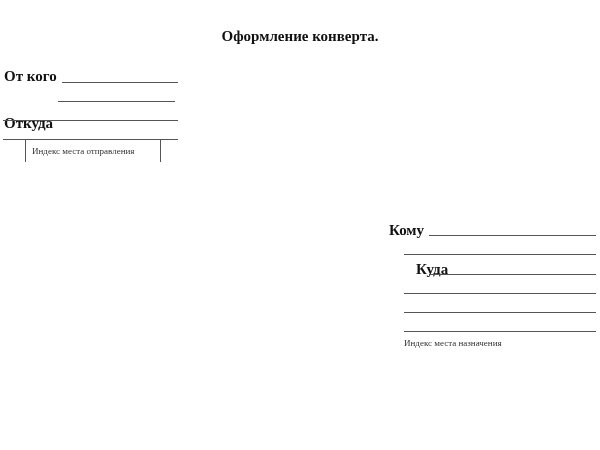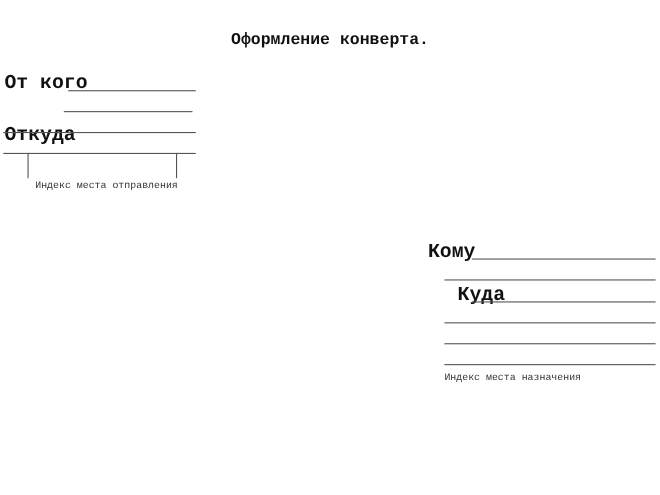--- a/index.html
+++ b/index.html
@@ -1,20 +1,20 @@
 <!DOCTYPE html>
 <html><head>
 <meta charset="utf-8">
 <style>
   html, body { margin: 0; padding: 0; background: #ffffff; }
   body { width: 600px; height: 450px; position: relative; overflow: hidden;
          font-family: "Liberation Serif", "DejaVu Serif", serif; color: #111; }
-  .abs { position: absolute; font-family: Liberation Mono, monospace; }
+  .abs { position: absolute; }
   .title { left: 0; width: 600px; top: 28px; text-align: center; font-weight: bold; font-size: 15px; }
-  .label { font-weight: bold; font-size: 18px; line-height: 18px; white-space: nowrap; }
+  .label { font-weight: bold; font-size: 15px; line-height: 18px; white-space: nowrap; }
   .hline { height: 0; border-top: 1.5px solid #555; }
   .vline { width: 0; border-left: 1.5px solid #555; }
   .caption { font-size: 9px; color: #333; white-space: nowrap; }
 </style>
 </head>
 <body>
 
 <div class="abs title">Оформление конверта.</div>
 
 <div>
@@ -22,21 +22,21 @@
   <div class="abs hline" style="left:62px; top:82px; width:116px;"></div>
 
   <div class="abs label" style="left:4px; top:86px;margin-top:28px;">Откуда</div>
   <div class="abs hline" style="left:58px; top:101px; width:117px;"></div>
 
   <div class="abs hline" style="left:3px; top:120px; width:175px;"></div>
   <div class="abs hline" style="left:3px; top:139px; width:175px;"></div>
 
   <div class="abs vline" style="left:25px; top:139px; height:23px;"></div>
   <div class="abs vline" style="left:160px; top:139px; height:23px;"></div>
-  <div class="abs caption" style="left:32px; top:164px;">Индекс места отправления</div>
+  <div class="abs caption" style="left:32px; top:146px;">Индекс места отправления</div>
 </div>
 
 <div>
   <div class="abs label" style="left:389px; top:221px;">Кому</div>
   <div class="abs hline" style="left:429px; top:235px; width:167px;"></div>
 
   <div class="abs hline" style="left:404px; top:254px; width:192px;"></div>
 
   <div class="abs label" style="left:416px; top:260px;">Куда</div>
   <div class="abs hline" style="left:429px; top:274px; width:167px;"></div>

